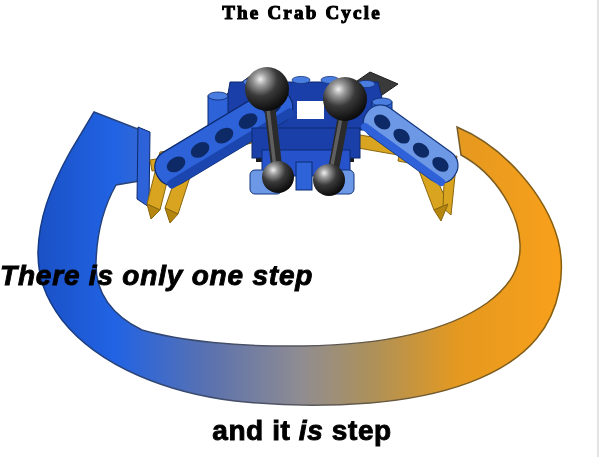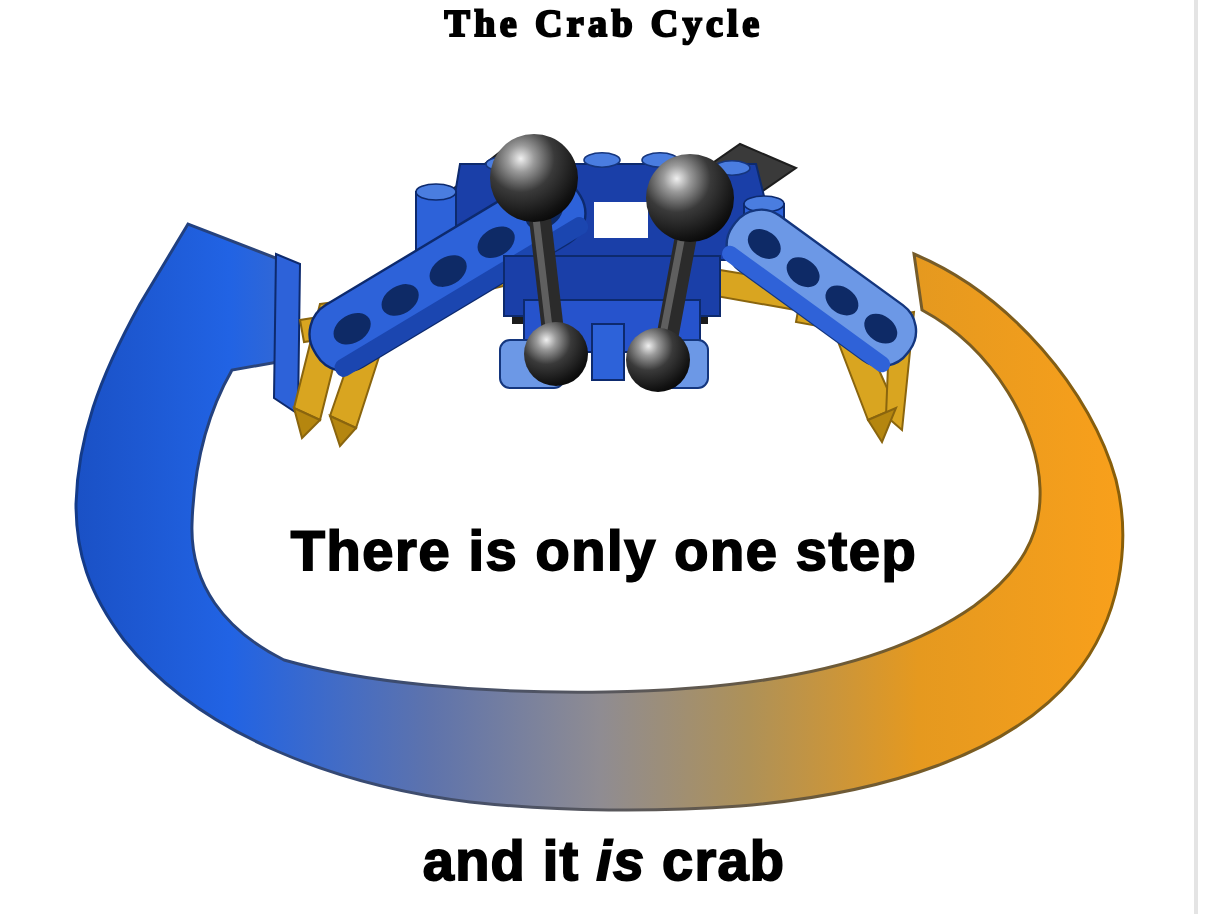--- a/index.html
+++ b/index.html
@@ -17,24 +17,25 @@
     margin: 0; text-align: center;
     font-size: 19px; font-weight: 700; line-height: 1.1;
     letter-spacing: 2.2px;
     color: var(--text, #000);
     font-family: Liberation Serif, serif;
     -webkit-text-stroke: 1.1px var(--text, #000);
   }
 
   .center-text {
     position: absolute; top: 261px; left: 0; width: 100%;
-    text-align: center;
+    text-align: left;
     font-size: 28px; font-weight: 700; line-height: 1.1;
     letter-spacing: 0.8px;
     color: var(--text, #000);
+    font-style: italic;
     -webkit-text-stroke: 0.9px var(--text, #000);
   }
 
   .caption {
     position: absolute; top: 416px; left: 0; width: 100%;
     text-align: center;
     font-size: 28px; font-weight: 700; line-height: 1.1;
     letter-spacing: 0.6px;
     color: var(--text, #000);
     -webkit-text-stroke: 0.9px var(--text, #000);
@@ -192,17 +193,17 @@
       <circle cx="267" cy="89" r="22" fill="url(#ballGrad)"></circle>
       <circle cx="345" cy="99" r="22" fill="url(#ballGrad)"></circle>
       <circle cx="278" cy="177" r="16" fill="url(#ballGrad)"></circle>
       <circle cx="329" cy="180" r="16" fill="url(#ballGrad)"></circle>
     </g>
   </svg>
 
   <div class="center-text">There is only one step</div>
 
   <div class="caption">
-    <span>and it</span><span class="gap em">is</span><span class="gap">crab</span>
+    <span>and it</span><span class="gap em">is</span><span class="gap">step</span>
   </div>
 
   <div class="right-border"></div>
 </div>
 
 </body></html>

